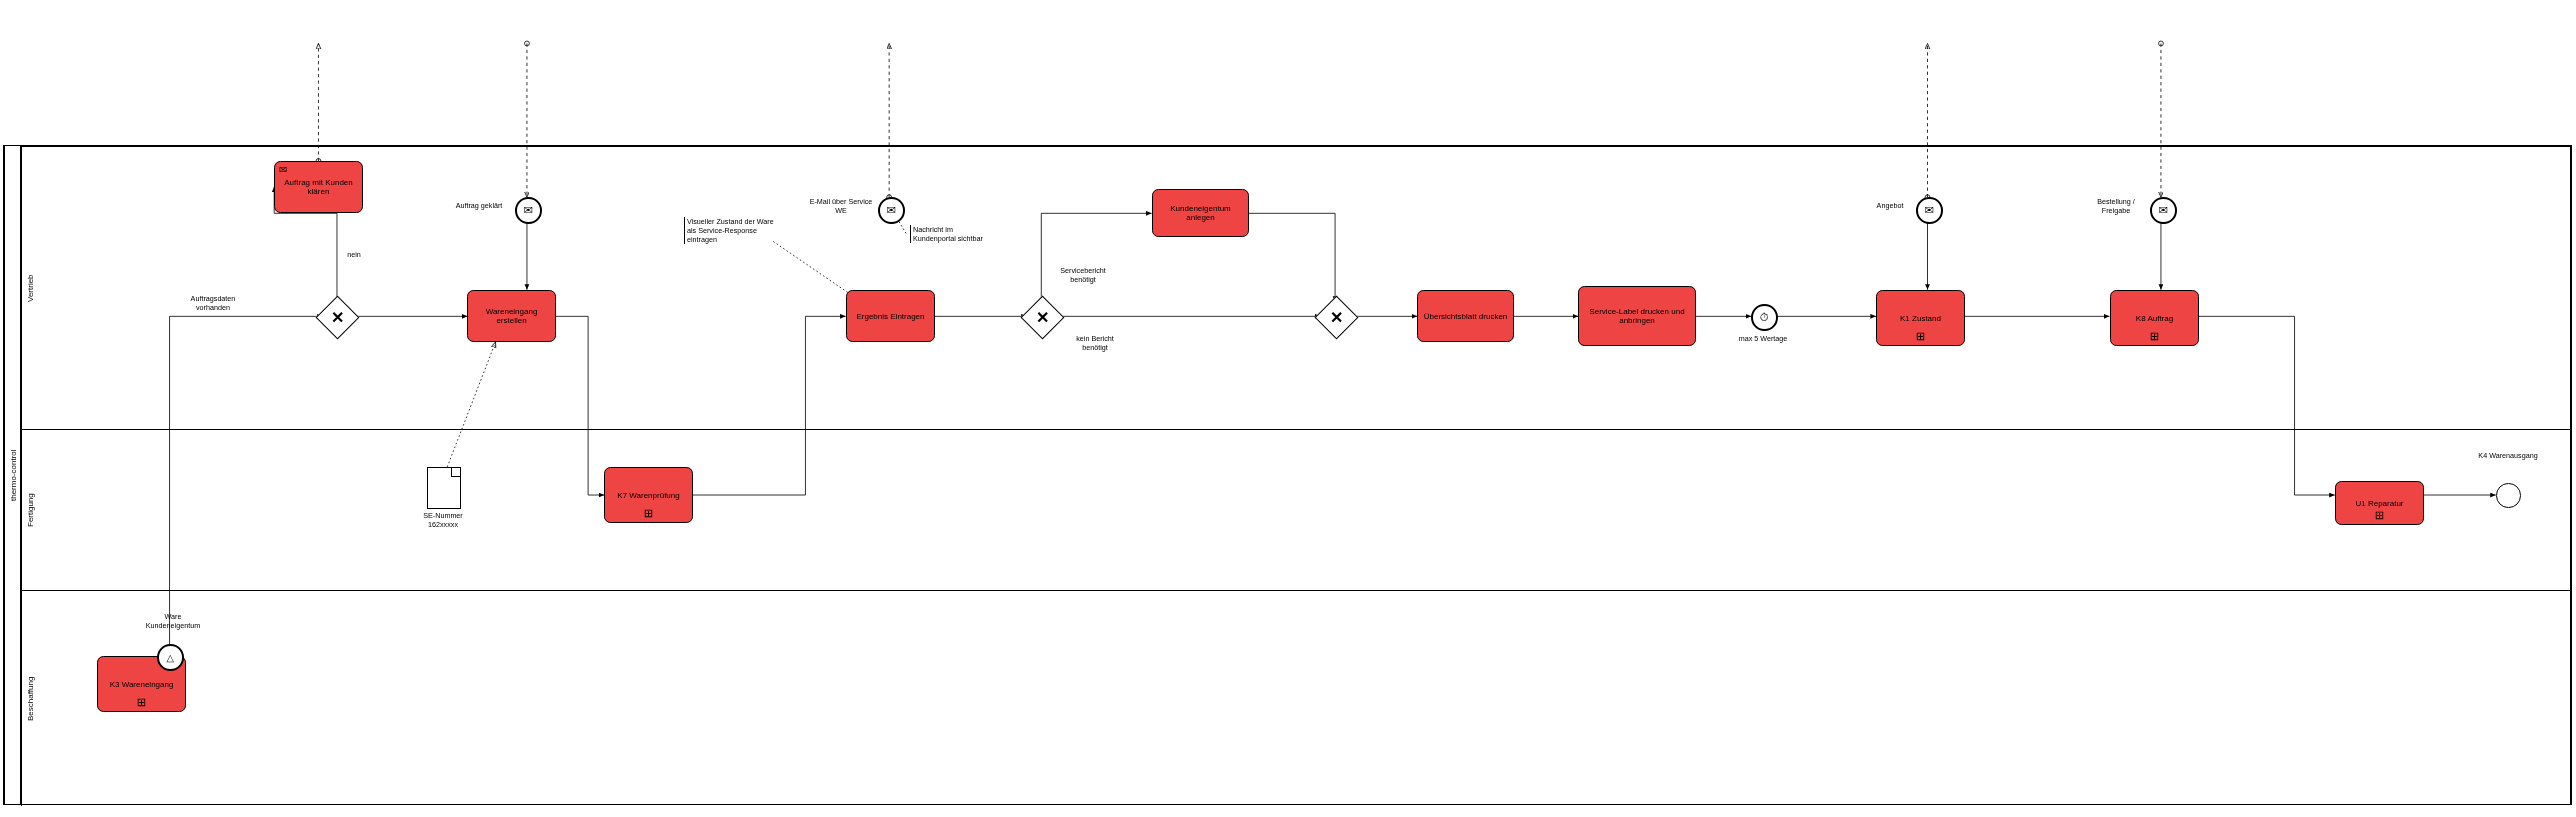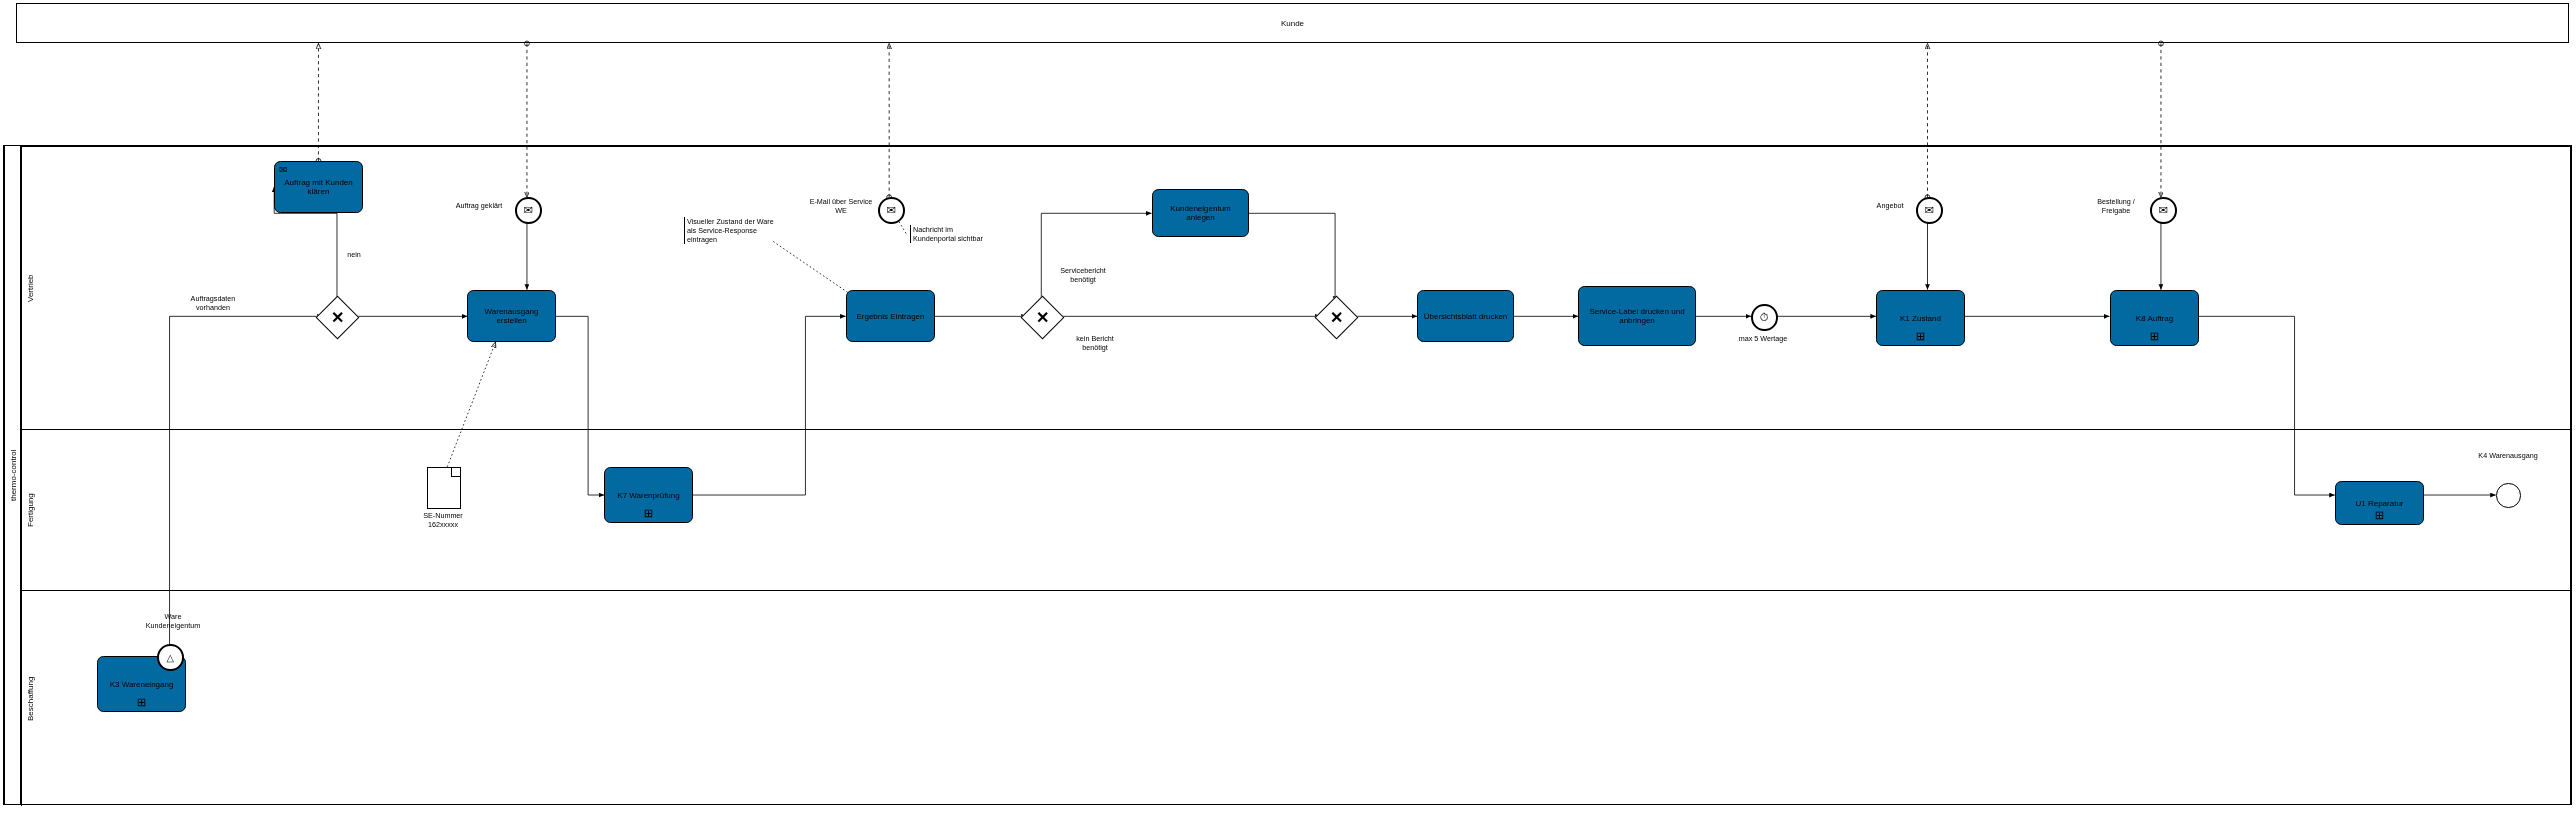--- a/index.html
+++ b/index.html
@@ -2,21 +2,21 @@
 <html style="font-size:13px"><head>
 <meta charset="utf-8">
 <style>
 body{margin:0;font-family:Arial,sans-serif;font-size:8px;background:#fff}
 .canvas{position:relative;width:2576px;height:817px}
 .pool{position:absolute;border:0.8px solid #000;box-sizing:border-box}
 .pool-label{position:absolute;text-align:center}
 .pool-label-v{writing-mode:vertical-rl;transform:rotate(180deg);display:flex;align-items:center;justify-content:center;height:100%;width:16px;border-right:0.8px solid #000}
 .lane{position:absolute;border-top:0.8px solid #000;box-sizing:border-box}
 .lane-label{position:absolute;left:0;top:0;writing-mode:vertical-rl;transform:rotate(180deg);display:flex;align-items:center;justify-content:center;height:100%;width:16px;border-right:0.8px solid #000}
-.task{position:absolute;border:0.8px solid #000;border-radius:6.4px;background:#0369a1;display:flex;align-items:center;justify-content:center;text-align:center;padding:3.2px;box-sizing:border-box}
+.task{position:absolute;border:0.8px solid #000;border-radius:6.4px;background:#ef4444;display:flex;align-items:center;justify-content:center;text-align:center;padding:3.2px;box-sizing:border-box}
 .task-sub::after{content:'⊞';position:absolute;bottom:1.6px;left:50%;transform:translateX(-50%);font-size:11.3px}
 .task-send::before{content:'✉';position:absolute;top:2.4px;left:4px;font-size:9.7px}
 .gateway{position:absolute;width:29px;height:29px;border:0.8px solid #000;background:#fff;transform:rotate(45deg);display:flex;align-items:center;justify-content:center}
 .gateway span{transform:rotate(-45deg);font-size:16px;font-weight:bold}
 .event{position:absolute;width:22.5px;height:22.5px;border:0.8px solid #000;border-radius:50%;background:#fff;display:flex;align-items:center;justify-content:center;font-size:11.3px}
 .event-double{border:2.4px double #000}
 .event-end{border:1.6px solid #000}
 .event.msg::before{content:'✉';font-size:11.3px}
 .event.timer::before{content:'⏱';font-size:11.3px}
 .event.sig::before{content:'△';font-size:9.7px}
@@ -24,23 +24,20 @@
 .data-obj::before{content:'';position:absolute;top:0;right:0;width:8px;height:8px;border-left:0.8px solid #000;border-bottom:0.8px solid #000;background:#fff}
 .label{position:absolute;font-size:7.2px;text-align:center}
 svg.flows{position:absolute;top:0;left:0;width:2576px;height:817px;pointer-events:none}
 .annot{position:absolute;border-left:0.8px solid #000;padding-left:2px;font-size:7.2px}
 </style>
 </head>
 <body>
 
 <div class="canvas">
 
-<div class="pool" style="left:16px;top:3.2px;width:2553px;height:40px">
-  <div class="pool-label" style="top:0;left:0;width:100%;height:100%;display:flex;align-items:center;justify-content:center">Kunde</div>
-</div>
 
 <div class="pool" style="left:3.2px;top:145px;width:2569px;height:660px">
   <div class="pool-label-v" style="left:0;top:0">thermo-control</div>
   <div style="position:absolute;left:16px;top:0;border:0.8px solid #000;width:2551px;height:659px;box-sizing:border-box">
 
     <div class="lane-label" style="top:0;height:282px">Vertrieb</div>
 
     <div class="lane" style="left:0;top:282px;width:100%;height:161px">
       <div class="lane-label">Fertigung</div>
     </div>
@@ -95,21 +92,21 @@
 <path d="M1125 290 L1110 265" stroke="#000" fill="none" stroke-dasharray="2,3"></path>
 </svg>
 
 <div class="task task-sub" style="left:97px;top:656px;width:89px;height:56px">
       <span>K3 Wareneingang</span>
     </div>
 <div class="task task-send" style="left:274px;top:161px;width:89px;height:52px">
       <span>Auftrag mit Kunden klären</span>
     </div>
 <div class="task" style="left:467px;top:290px;width:89px;height:52px">
-      <span>Warenausgang erstellen</span>
+      <span>Wareneingang erstellen</span>
     </div>
 <div class="task task-sub" style="left:604px;top:467px;width:89px;height:56px">
       <span>K7 Warenprüfung</span>
     </div>
 <div class="task" style="left:846px;top:290px;width:89px;height:52px">
       <span>Ergebnis Eintragen</span>
     </div>
 <div class="task" style="left:1152px;top:189px;width:97px;height:48px">
       <span>Kundeneigentum anlegen</span>
     </div>

